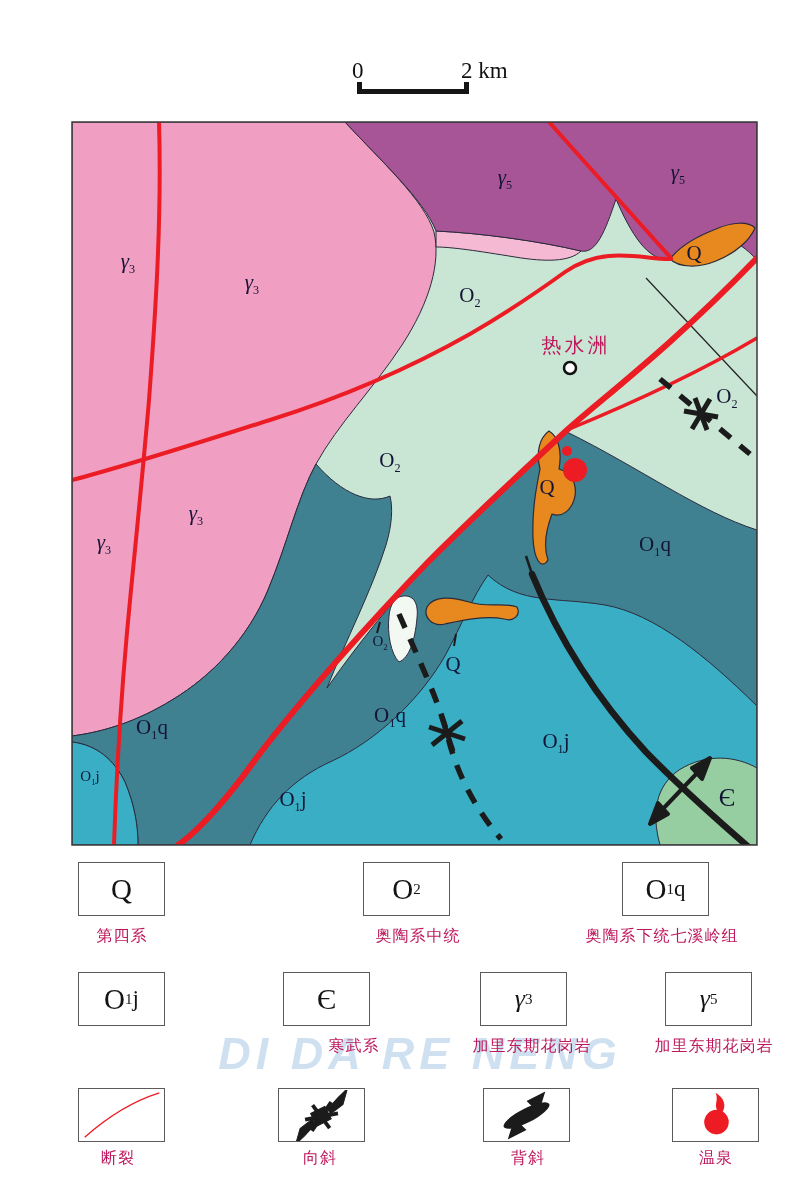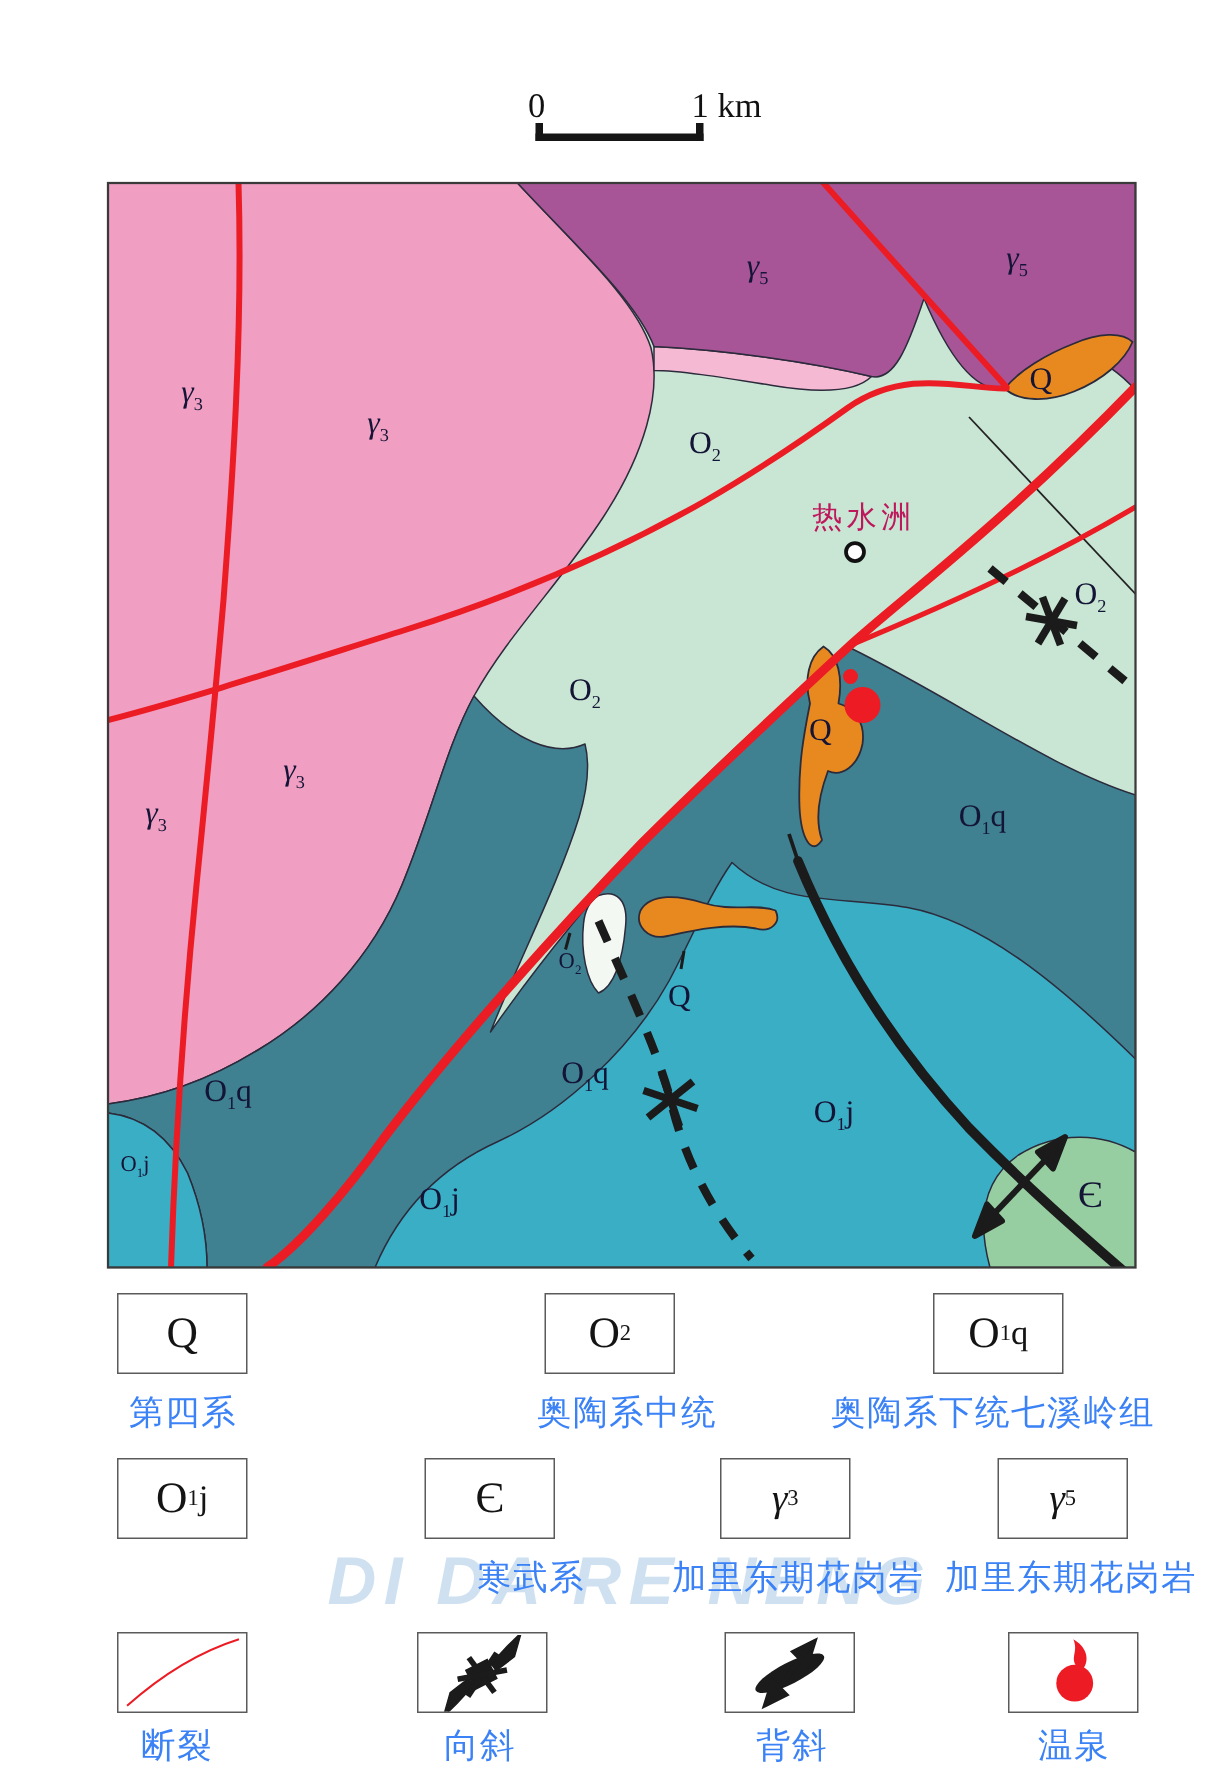--- a/index.html
+++ b/index.html
@@ -21,29 +21,29 @@
       font-weight:bold;white-space:nowrap;}
   #wm-cn{left:130px;top:872px;font-size:165px;line-height:1.05;letter-spacing:-4px;}
   #wm-en{left:150px;top:1028px;width:540px;text-align:center;font-size:45px;letter-spacing:5px;font-style:italic;}
   
   .legend-box{position:absolute;width:87px;height:54px;background:#ffffff;border:1.5px solid #5a5a5a;
     box-sizing:border-box;display:flex;align-items:center;justify-content:center;z-index:2;color:#141414;}
   .legend-box .sym-main{font-size:29px;line-height:1;}
   .legend-box .sym-main.it{font-style:italic;font-size:26px;}
   .legend-box sub{font-size:15px;}
   .legend-box .sym-post{font-size:23px;}
-  .legend-label{position:absolute;transform:translateX(-50%);font-size:23px;letter-spacing:1px;
-    color:#3b82f6;white-space:nowrap;z-index:2;}
+  .legend-label{position:absolute;transform:translateX(-50%);font-size:16px;letter-spacing:1px;
+    color:#be185d;white-space:nowrap;z-index:2;}
 </style>
 </head>
 <body>
 <div id="page">
 
   <div class="sb-num" style="left:352px;top:58px;">0</div>
-  <div class="sb-num" style="left:461px;top:58px;">1 km</div>
+  <div class="sb-num" style="left:461px;top:58px;">2 km</div>
   <div id="sb-bracket"></div>
 
   <div class="wm" id="wm-en">DI DA RE NENG</div>
 
   <svg id="map-svg" width="808" height="1187" viewBox="0 0 808 1187">
     <defs>
       <clipPath id="mapclip">
           <rect x="72" y="122" width="685" height="723"></rect>
         </clipPath>
     </defs>

